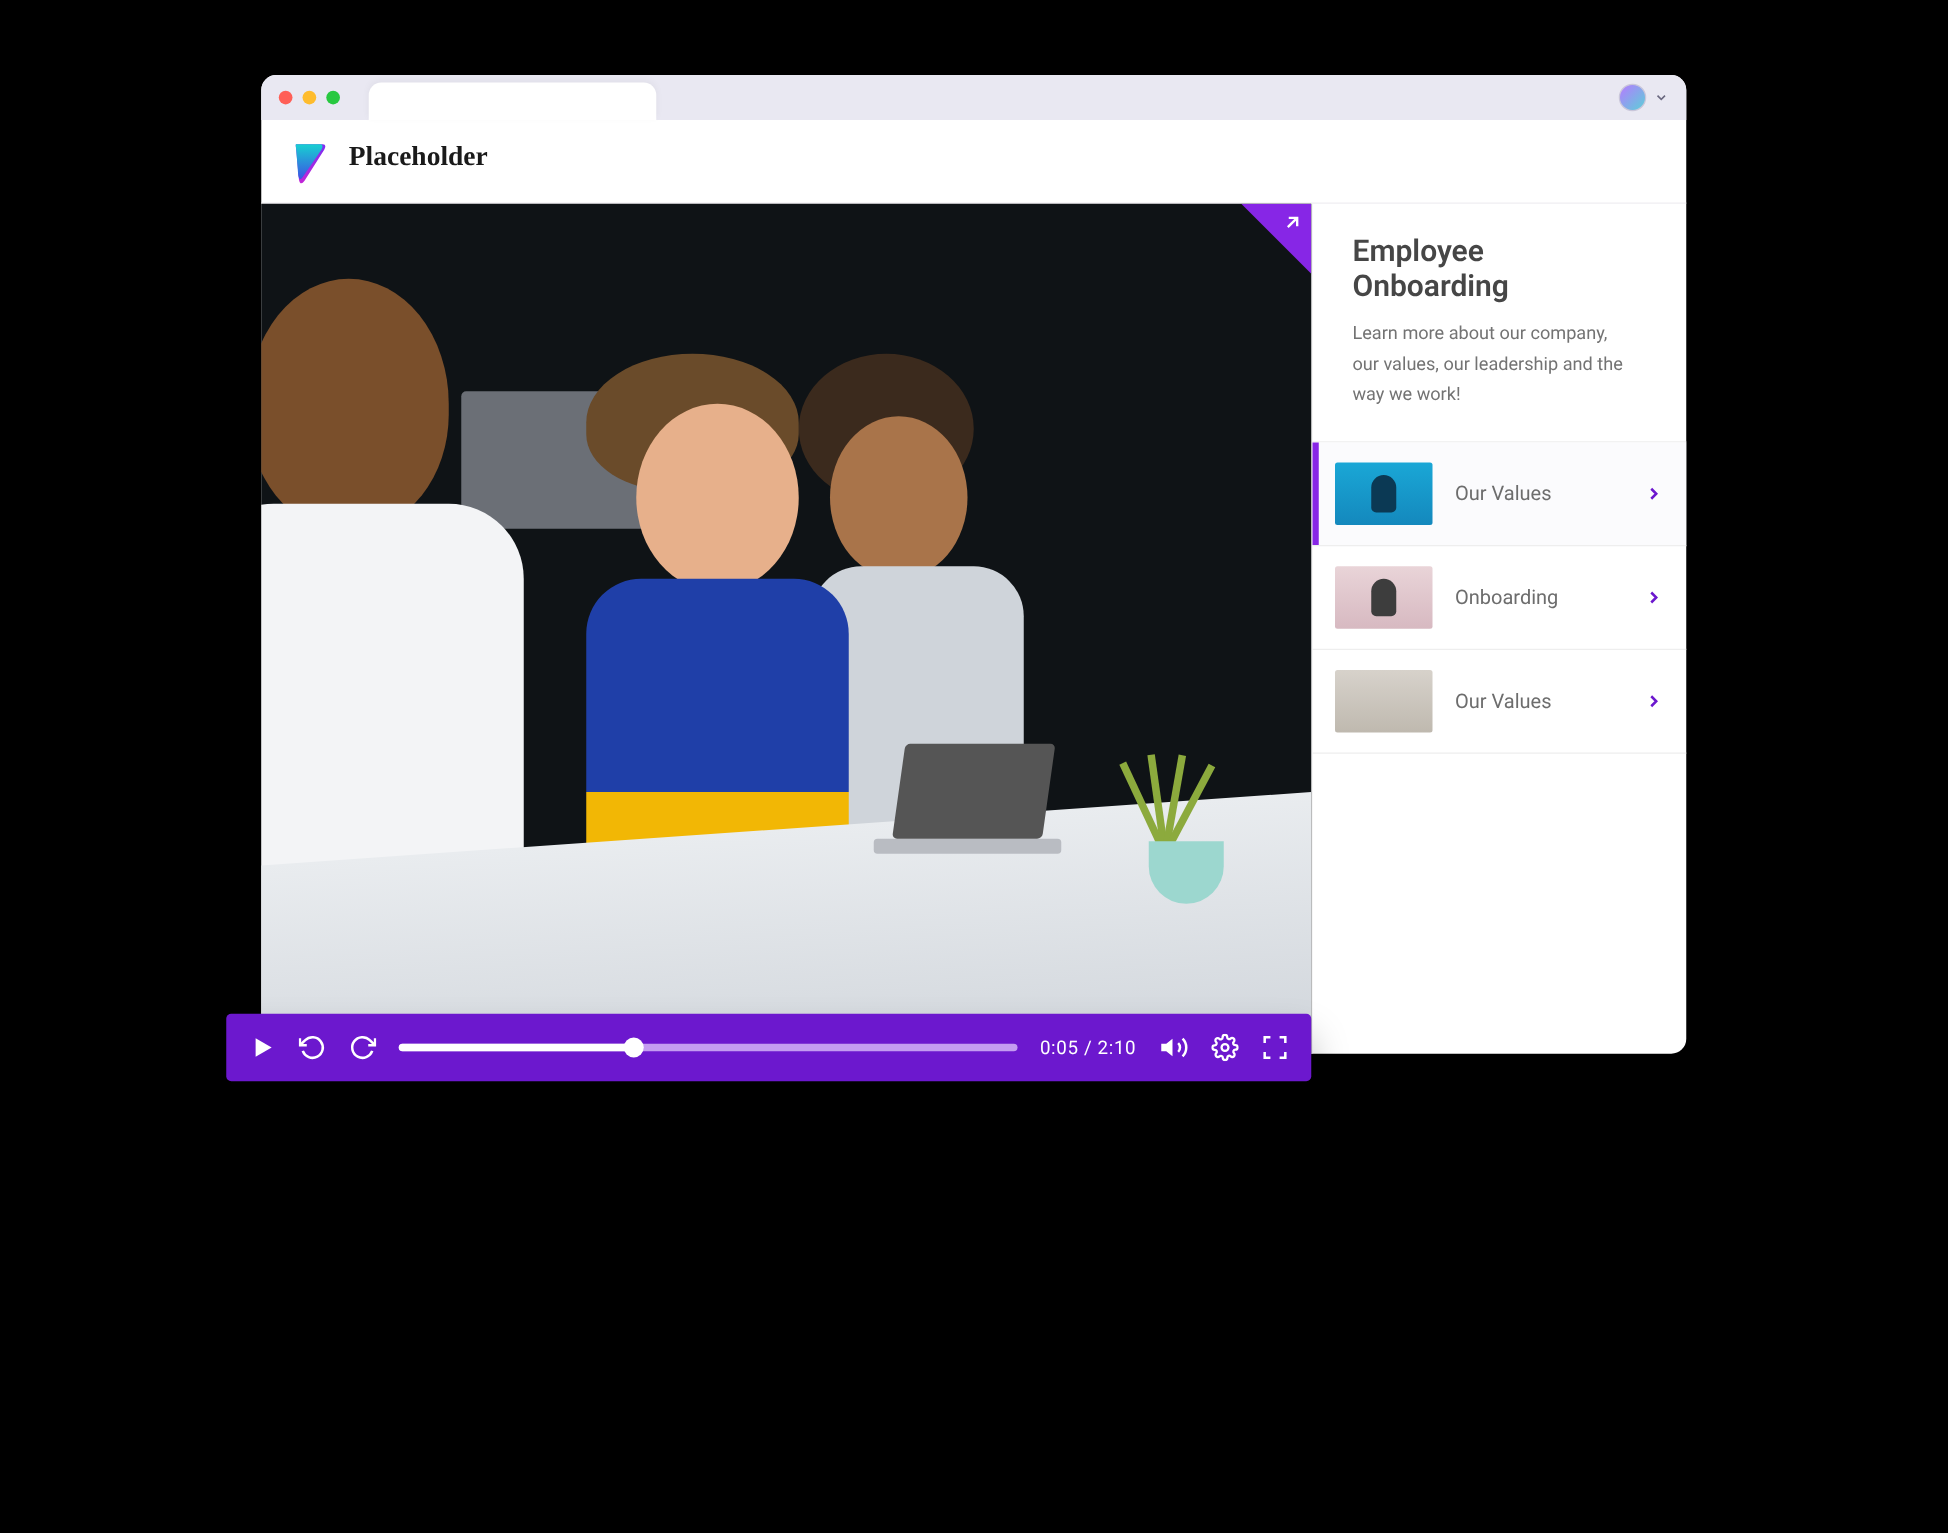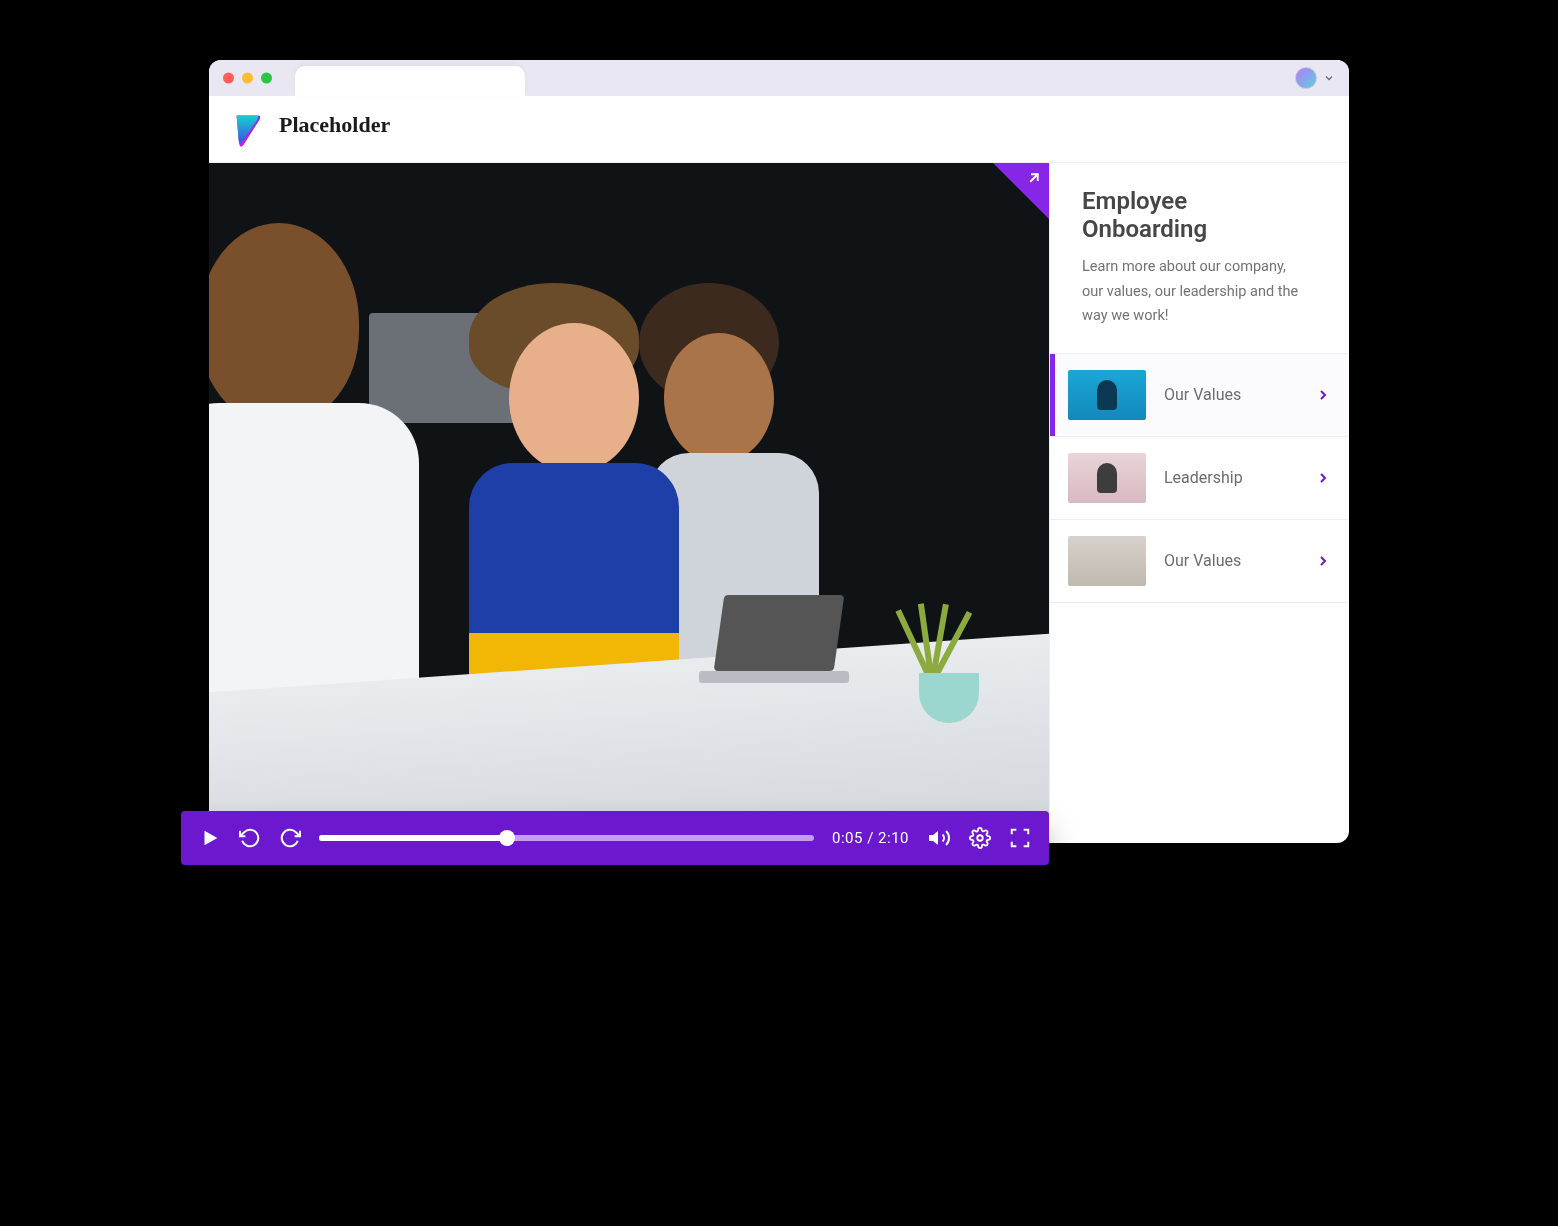--- a/index.html
+++ b/index.html
@@ -296,21 +296,21 @@
           </div>
         <div class="li-label">Our Values</div>
         <svg class="chev" width="16" height="16" viewBox="0 0 24 24" fill="none" stroke="currentColor" stroke-width="3">
             <polyline points="9 6 15 12 9 18"></polyline>
           </svg>
       </div>
       <div class="list-item">
         <div class="thumbimg t2">
             <div class="fig"></div>
           </div>
-        <div class="li-label">Leadership</div>
+        <div class="li-label">Onboarding</div>
         <svg class="chev" width="16" height="16" viewBox="0 0 24 24" fill="none" stroke="currentColor" stroke-width="3">
             <polyline points="9 6 15 12 9 18"></polyline>
           </svg>
       </div>
       <div class="list-item">
         <div class="thumbimg t4"></div>
         <div class="li-label">Our Values</div>
         <svg class="chev" width="16" height="16" viewBox="0 0 24 24" fill="none" stroke="currentColor" stroke-width="3">
             <polyline points="9 6 15 12 9 18"></polyline>
           </svg>

